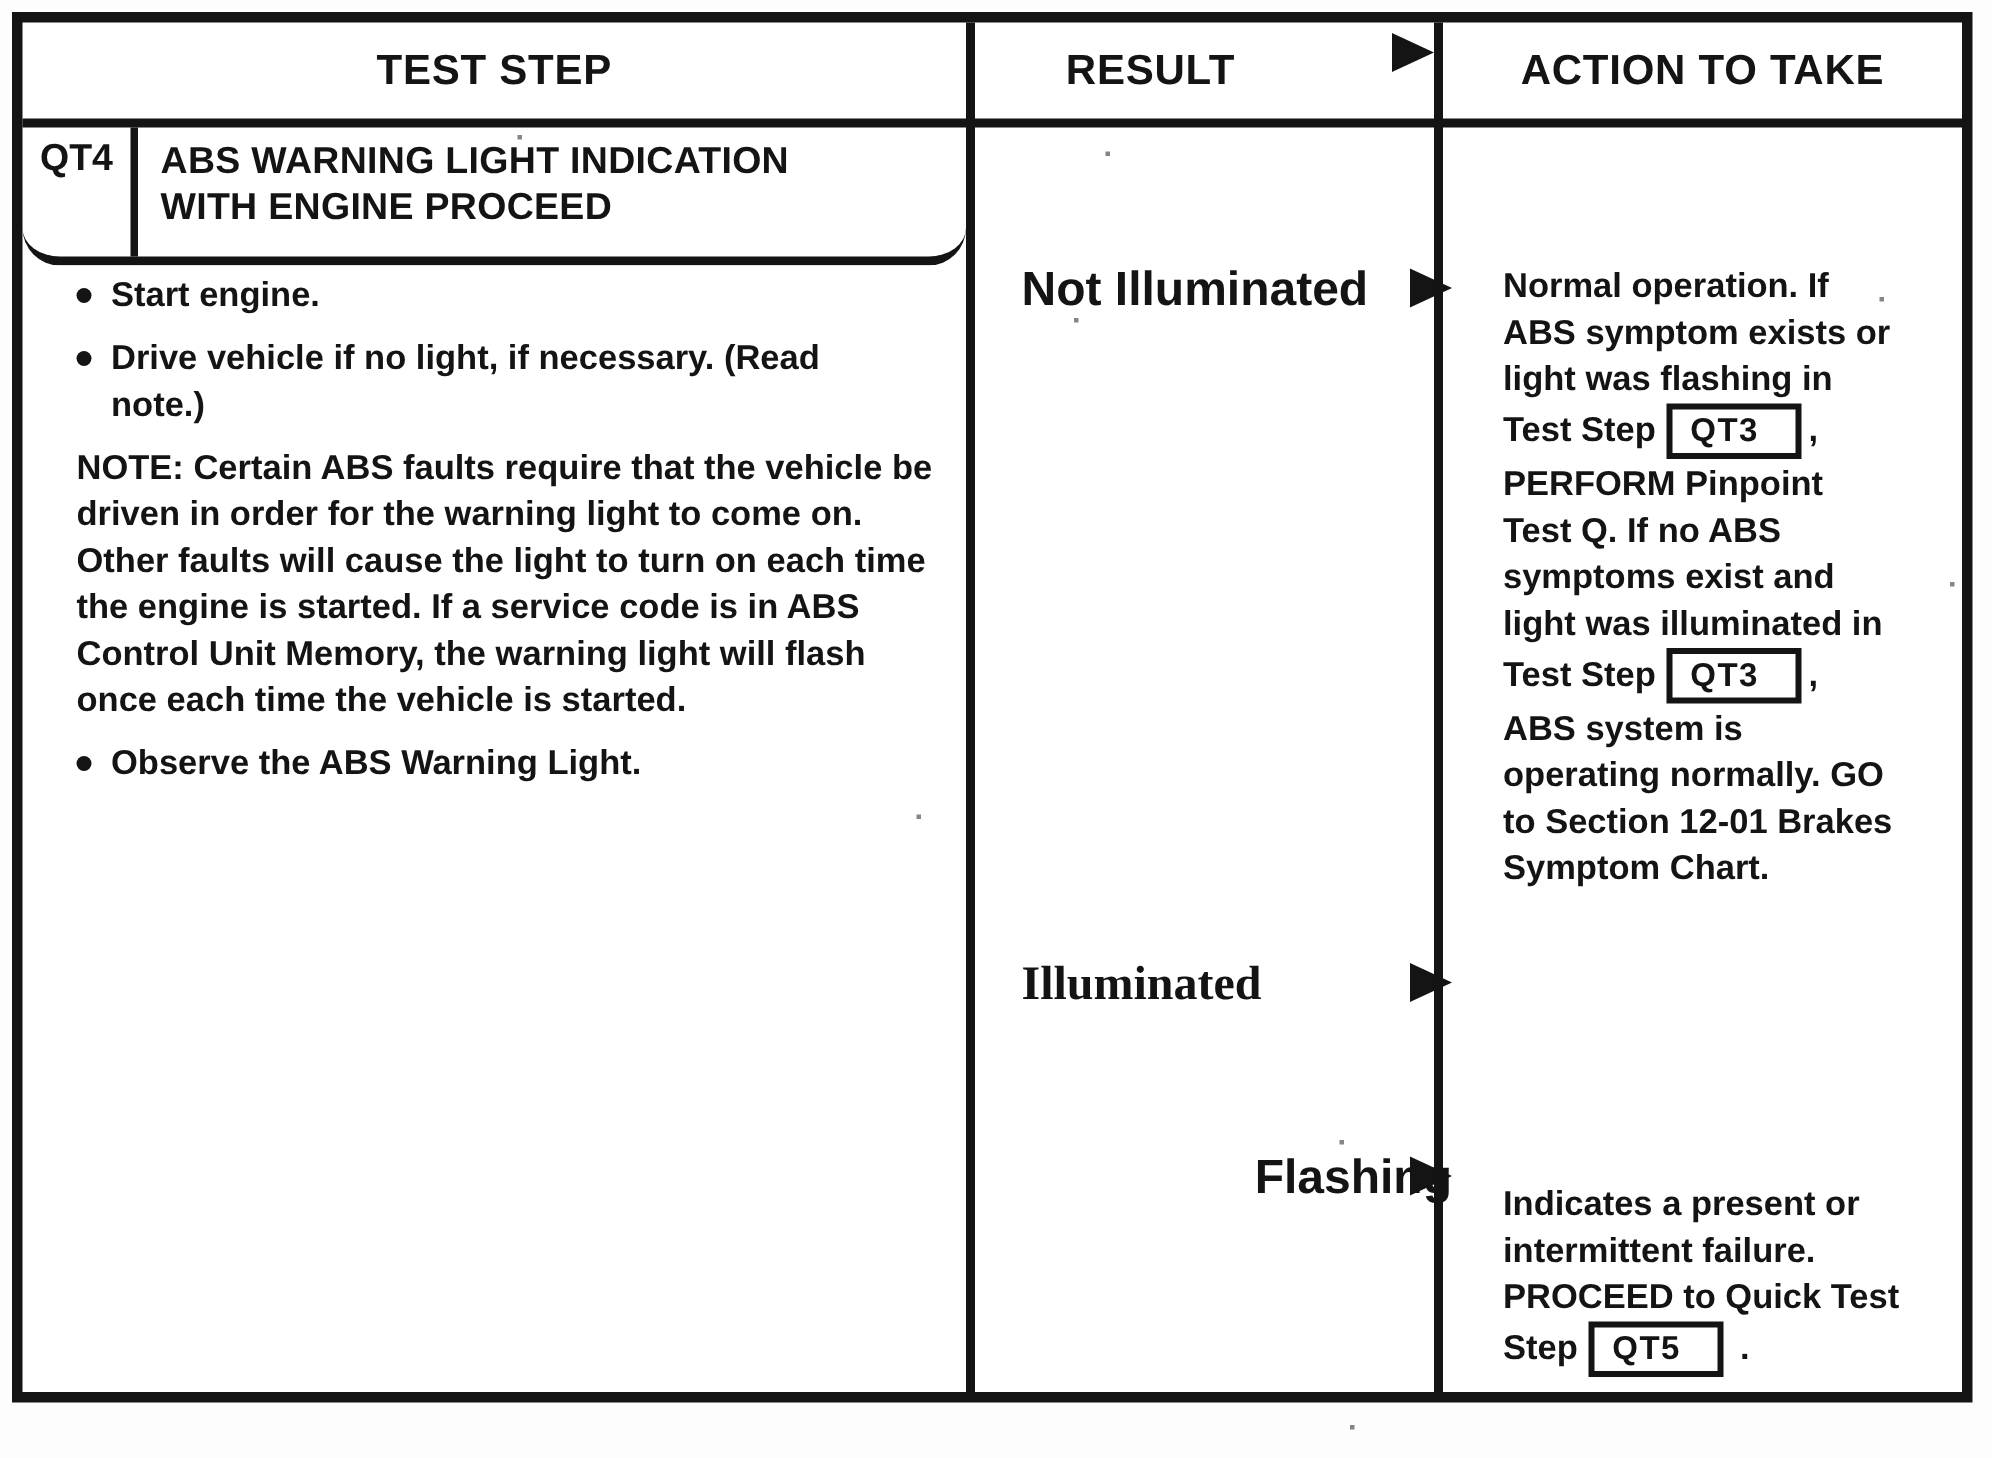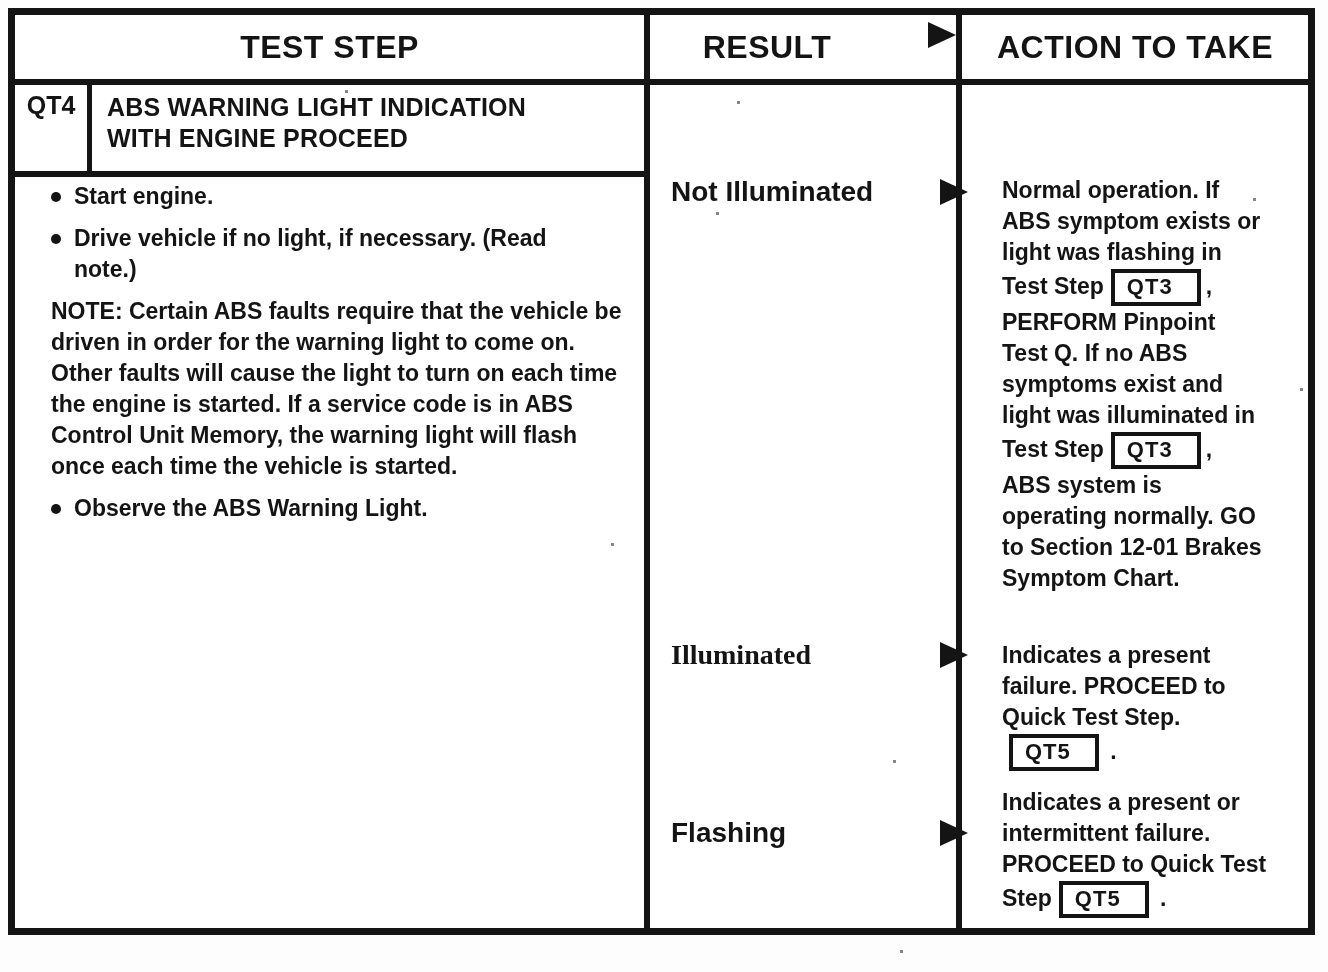--- a/index.html
+++ b/index.html
@@ -18,51 +18,51 @@
     border: 7px solid #141414;
     background: #ffffff;
   }
   
   .vline { position: absolute; top: 0; bottom: 0; width: 6px; background: #141414; }
   .vline.v1 { left: 629px; }
   .vline.v2 { left: 941px; }
   .hline-header { position: absolute; left: 0; right: 0; top: 64px; height: 6px; background: #141414; }
 
   
-  .hcell { position: absolute; top: 0; height: 64px; display: flex; align-items: center; justify-content: center; font-size: 32px; letter-spacing: 0.5px; }
+  .hcell { position: absolute; top: 0; height: 64px; display: flex; align-items: center; justify-content: center; font-size: 28px; letter-spacing: 0.5px; }
   .hcell.c1 { left: 0; width: 629px; }
   .hcell.c2 { left: 635px; width: 306px; padding-right: 72px; }
   .hcell.c3 { left: 947px; width: 346px; }
 
   .flow-arrow {
     width: 0; height: 0;
     border-top: 13px solid transparent;
     border-bottom: 13px solid transparent;
     border-left: 28px solid #141414;
   }
   .header-arrow { position: absolute; left: 913px; top: 7px; }
 
   
-  .qt-row { position: absolute; left: 0; top: 70px; width: 629px; height: 92px; border-bottom: 6px solid #141414; }
+  .qt-row { position: absolute; left: 0; top: 70px; width: 629px; height: 92px; border-bottom: 6px solid #141414; border-radius: 25px; }
   .qt-code { position: absolute; left: 0; top: 0; width: 77px; height: 100%; border-right: 5px solid #141414; display: flex; align-items: flex-start; justify-content: center; padding-top: 6px; font-size: 25px; }
   .qt-title { position: absolute; left: 92px; top: 7px; right: 8px; font-size: 25px; line-height: 31px; letter-spacing: 0.2px; }
 
   
   .step-body { position: absolute; left: 0; top: 148px; width: 629px; bottom: 0; padding: 18px 20px 0 36px; }
   .item { margin-bottom: 11px; font-size: 23px; line-height: 31px; }
   .bullet-item { position: relative; padding-left: 23px; max-width: 560px; }
   .bullet-dot { position: absolute; left: 0; top: 11px; width: 10px; height: 10px; border-radius: 50%; background: #141414; }
   .note-item { max-width: 585px; }
 
   
-  .result-row { position: absolute; left: 635px; width: 318px; height: 30px; display: flex; align-items: center; padding-left: 21px; font-size: 28px; }
+  .result-row { position: absolute; left: 635px; width: 318px; height: 30px; display: flex; align-items: center; padding-left: 31px; font-size: 32px; }
   .result-row .flow-arrow { position: absolute; right: 0; top: 2px; }
   .result-row.r1 { top: 162px; }
   .result-row.r2 { top: 625px; font-family: Liberation Serif, serif; }
-  .result-row.r3 { top: 803px; }
+  .result-row.r3 { top: 754px; justify-content: flex-end; }
 
   
   .action-block { position: absolute; left: 987px; width: 262px; font-size: 23px; line-height: 31px; }
   .action-block.a1 { top: 160px; }
   .action-block.a2 { top: 625px; width: 252px; }
   .action-block.a3 { top: 772px; width: 276px; }
   .ref-box {
     display: inline-block;
     border: 4px solid #141414;
     padding: 0 24px 1px 12px;
@@ -129,21 +129,20 @@
     <div class="result-row r2">
       <span>Illuminated</span>
       <div class="flow-arrow"></div>
     </div>
     <div class="result-row r3">
       <span>Flashing</span>
       <div class="flow-arrow"></div>
     </div>
 
     <div class="action-block a1"><span>Normal operation. If ABS symptom exists or light was flashing in Test Step</span><span class="ref-box">QT3</span><span>, PERFORM Pinpoint Test Q. If no ABS symptoms exist and light was illuminated in Test Step</span><span class="ref-box">QT3</span><span>, ABS system is operating normally. GO to Section 12-01 Brakes Symptom Chart.</span></div>
-    <div class="action-block a2"><span>Indicates a present failure. PROCEED to Quick Test Step.</span><span class="ref-box">QT5</span><span> .</span></div>
     <div class="action-block a3"><span>Indicates a present or intermittent failure. PROCEED to Quick Test Step</span><span class="ref-box">QT5</span><span> .</span></div>
   </div>
 
   <div>
     <div class="speck" style="left:737px; top:101px;"></div>
     <div class="speck" style="left:716px; top:212px;"></div>
     <div class="speck" style="left:1253px; top:198px;"></div>
     <div class="speck" style="left:611px; top:543px;"></div>
     <div class="speck" style="left:893px; top:760px;"></div>
     <div class="speck" style="left:1300px; top:388px;"></div>

